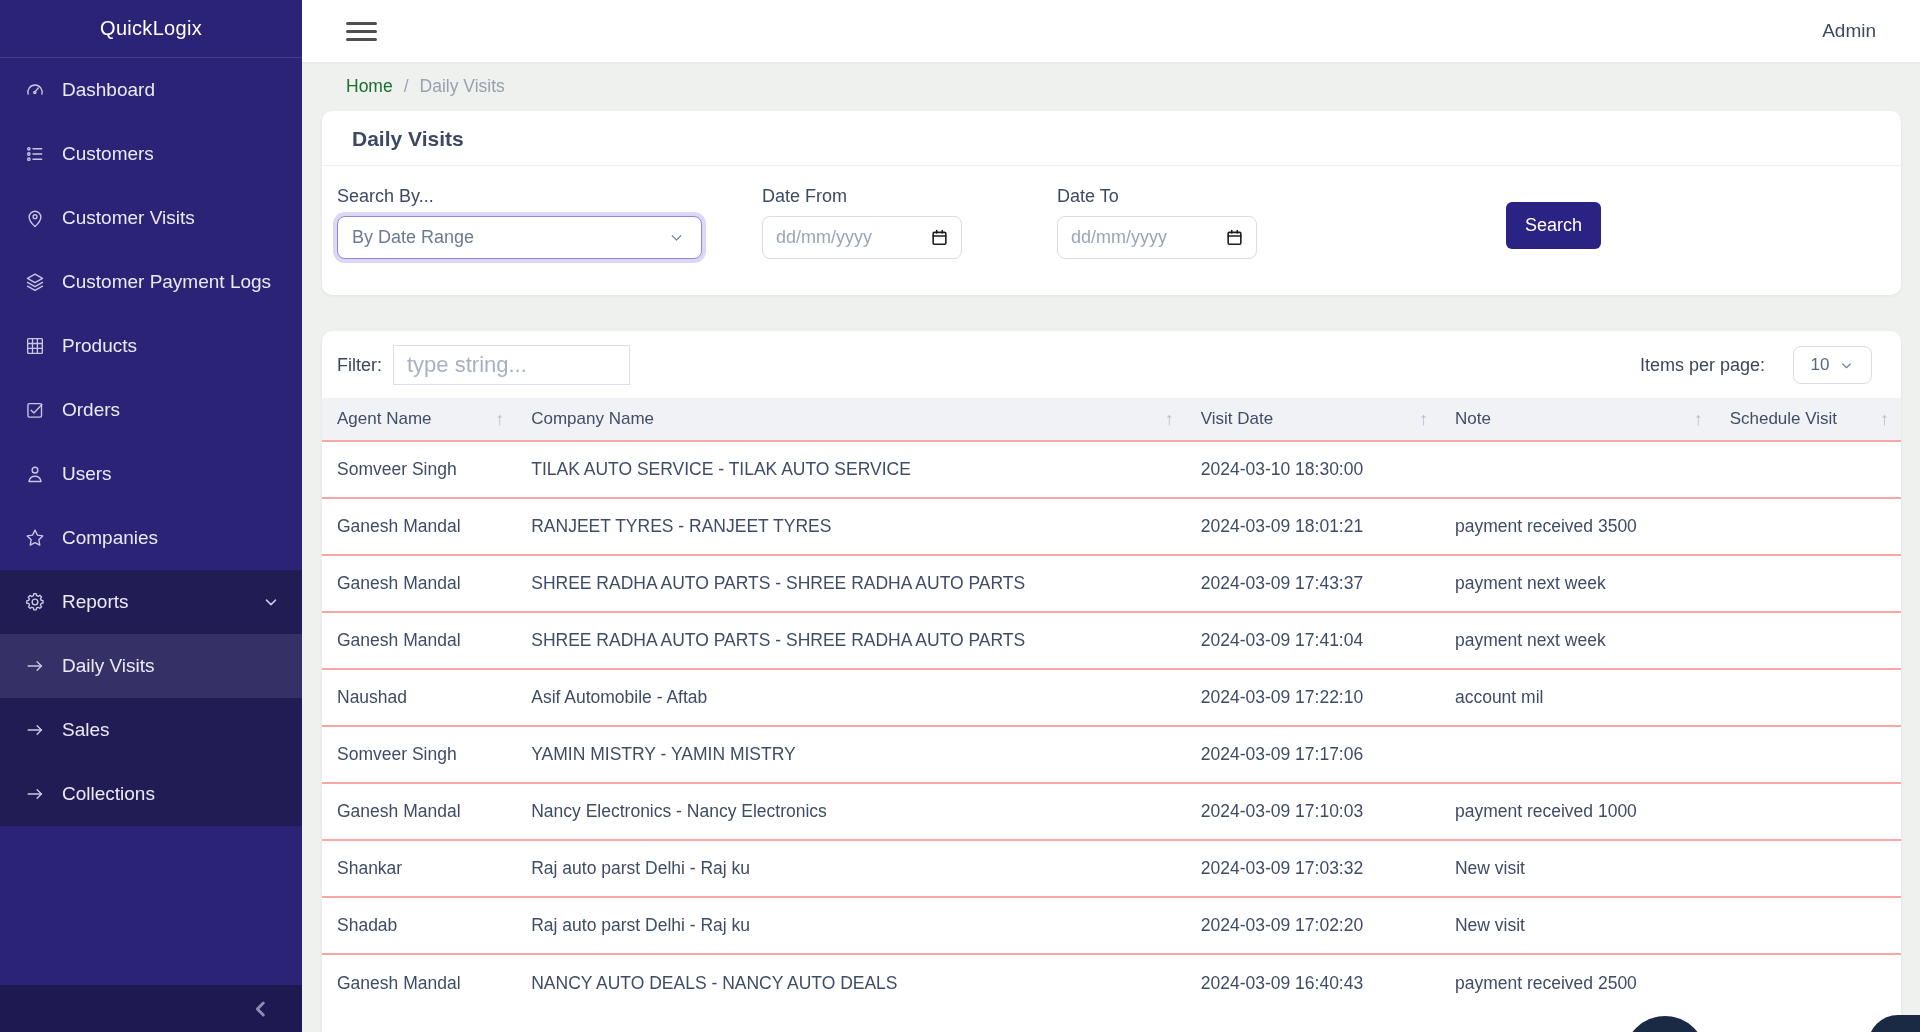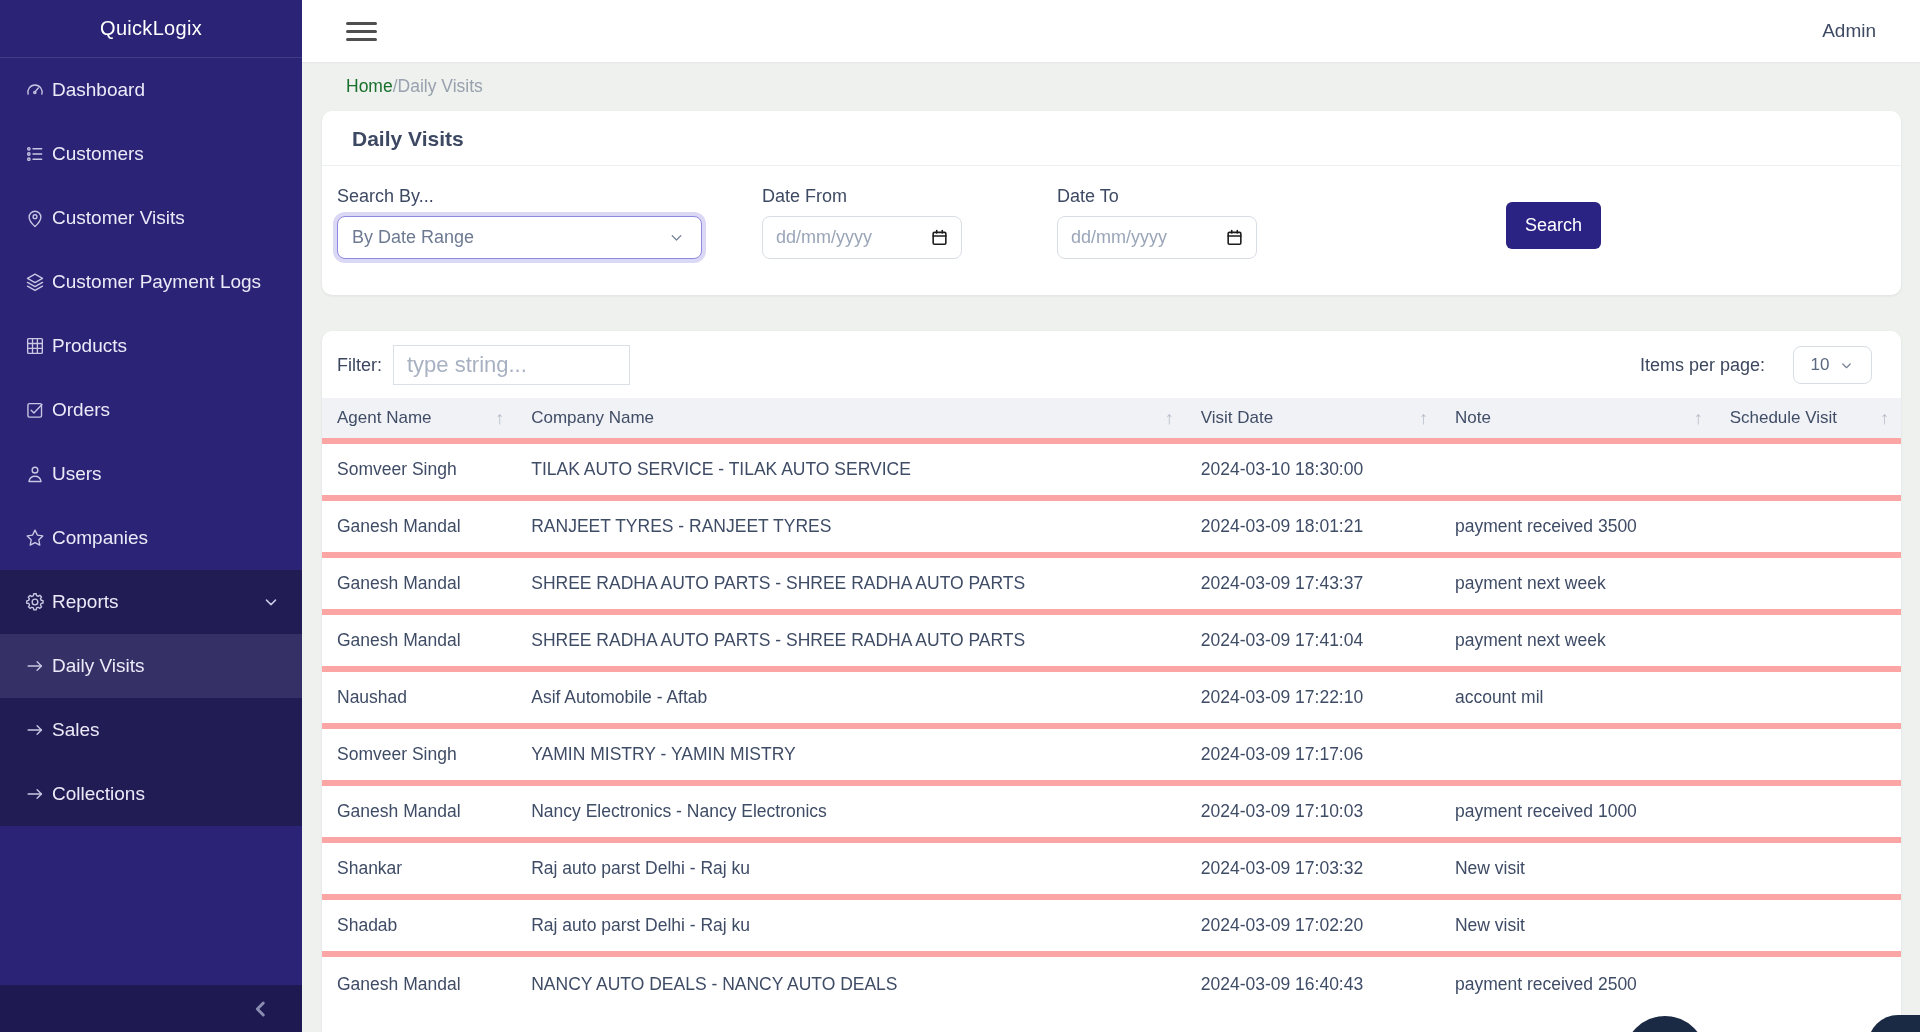--- a/index.html
+++ b/index.html
@@ -3,37 +3,37 @@
 <meta charset="utf-8">
 <style>
   * { margin:0; padding:0; box-sizing:border-box; }
   html,body { width:1920px; height:1032px; overflow:hidden; }
   body { font-family:"Liberation Sans", sans-serif; background:#eef1ee; }
   #app { position:relative; width:1920px; height:1032px; overflow:hidden; }
 
   
   .sidebar { position:absolute; left:0; top:0; bottom:0; width:302px; background:#2a2376; color:#e9e9f5; z-index:5; }
   .logo { height:58px; line-height:57px; text-align:center; font-size:20px; color:#ffffff; letter-spacing:.3px; border-bottom:1px solid rgba(255,255,255,.12); }
-  .nav-item { height:64px; display:flex; align-items:center; padding-left:21px; gap:4px; font-size:19px; cursor:pointer; color:#eceaf8; }
+  .nav-item { height:64px; display:flex; align-items:center; padding-left:21px; gap:14px; font-size:19px; cursor:pointer; color:#eceaf8; }
   .nav-item .icon { width:27px; display:flex; align-items:center; justify-content:center; color:#c9c7e4; flex:0 0 27px; }
   .nav-item .chev { margin-left:auto; margin-right:22px; color:#c9c7e4; display:flex; }
   .submenu-wrap { background:#221c55; }
   .nav-item.active { background:#353066; }
   .side-footer { position:absolute; left:0; right:0; bottom:0; height:47px; background:#1e1950; display:flex; align-items:center; justify-content:flex-end; padding-right:30px; }
   .collapse-btn { color:#8b8db2; display:flex; cursor:pointer; }
 
   
   .main { position:absolute; left:302px; top:0; right:0; bottom:0; }
   .topbar { height:62px; background:#ffffff; display:flex; align-items:center; padding:0 44px; box-shadow:0 1px 2px rgba(20,25,60,.05); }
   .hamburger { width:31px; cursor:pointer; }
   .hamburger span { display:block; height:3px; background:#4f4f4f; border-radius:2px; }
   .hamburger span + span { margin-top:5px; }
   .admin { margin-left:auto; font-size:19px; color:#3e4a63; cursor:pointer; }
 
-  .breadcrumb { height:49px; display:flex; align-items:center; padding:0 44px; font-size:17.5px; }
+  .breadcrumb { height:49px; display:flex; align-items:center; gap:11px; padding:0 44px; font-size:17.5px; }
   .bc-home { color:#19702c; cursor:pointer; }
   .bc-sep { color:#9aa4b0; }
   .bc-current { color:#98a1ad; }
 
   .card { background:#ffffff; border-radius:10px; margin:0 19px 0 20px; box-shadow:0 1px 3px rgba(25,30,60,.07); }
   .card-title { padding:16px 30px 14px; font-size:21px; font-weight:700; color:#3d4862; border-bottom:1px solid #eef0f4; }
 
   .search-form { position:relative; height:129px; }
   .fgroup { position:absolute; top:20px; }
   .fgroup .flabel { display:block; font-size:18px; color:#3e4a63; margin-bottom:9px; }
@@ -52,21 +52,21 @@
   .filter-input::placeholder { color:#a8b1c2; }
   .ipp { margin-left:auto; display:flex; align-items:center; gap:28px; font-size:18px; color:#3c475f; }
   .ipp-select { width:79px; height:38px; border:1px solid #d9dde4; border-radius:8px; display:flex; align-items:center; justify-content:center; gap:10px; font-size:17px; color:#5b6880; cursor:pointer; }
   .ipp-select .chev, .select-box .chev { color:#7a8699; display:flex; }
 
   table.visits { width:100%; border-collapse:collapse; table-layout:fixed; }
   table.visits thead tr { background:#f0f2f6; height:43px; }
   table.visits th { font-weight:400; font-size:17px; color:#414d66; text-align:left; padding:0 10px 0 15px; }
   .th-inner { display:flex; align-items:center; }
   .sort { margin-left:auto; color:#b6bdca; font-size:18px; cursor:pointer; padding-right:2px; }
-  table.visits td { height:57px; padding:0 10px 0 15px; font-size:17.5px; color:#3f4c66; border-top:6px solid #fca5a5; white-space:nowrap; overflow:hidden; }
+  table.visits td { height:57px; padding:0 10px 0 15px; font-size:17.5px; color:#3f4c66; border-top:2px solid #fca5a5; white-space:nowrap; overflow:hidden; }
   col.c-agent { width:12.3%; } col.c-company { width:42.4%; } col.c-visit { width:16.1%; } col.c-note { width:17.4%; } col.c-sched { width:11.8%; }
 
   
   .fab-arc { position:absolute; width:82px; height:82px; border-radius:50%; background:#1b2a44; left:1624px; top:1016px; z-index:8; }
   .fab-corner { position:absolute; left:1868px; top:1015px; width:110px; height:80px; background:#1b2a44; border-top-left-radius:30px; z-index:8; }
 </style>
 </head>
 <body>
 
 <div id="app">

